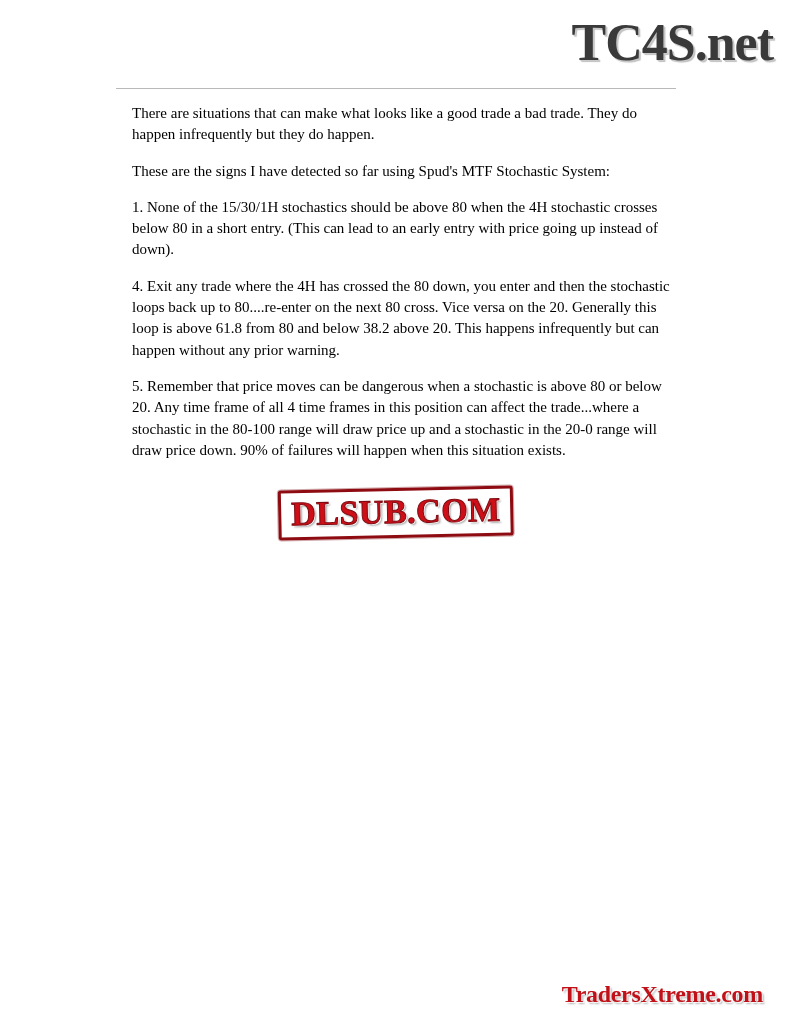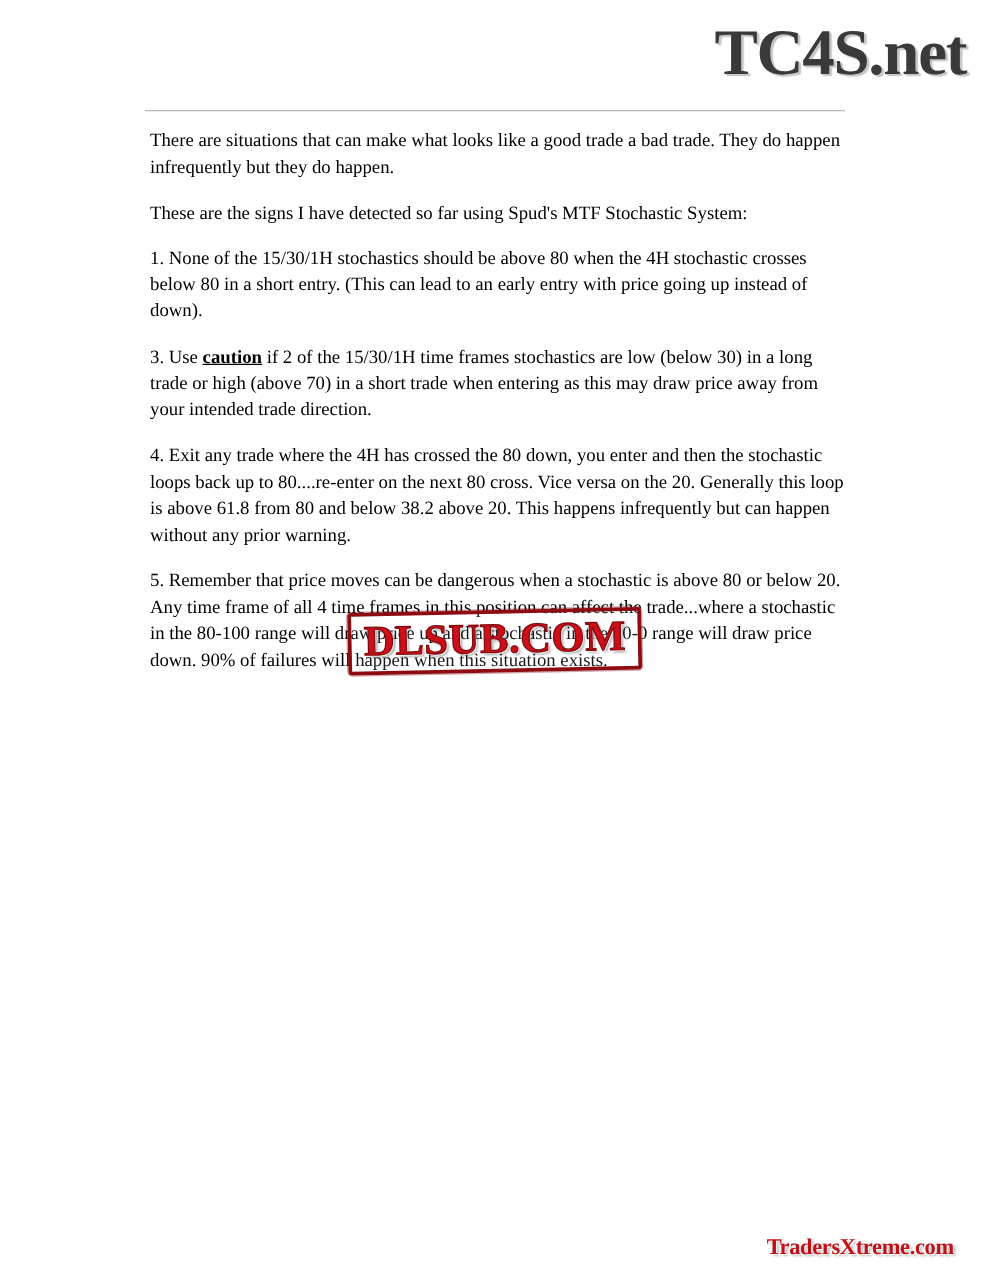--- a/index.html
+++ b/index.html
@@ -50,21 +50,21 @@
   .title-rule {
     border: 0;
     border-top: 1px solid #b9b9b9;
     margin: 0 0 14px 0;
     width: 100%;
   }
 
   .para {
     font-size: 15px;
     line-height: 1.42;
-    margin: 0 0 15px 4px;
+    margin: 0 0 15px 16px;
     text-align: left;
   }
   .para:last-child { margin-bottom: 0; }
 
   .u-bold-underline {
     font-weight: bold;
     text-decoration: underline;
   }
 
   
@@ -95,21 +95,21 @@
     box-shadow: 0 0 0 1px rgba(120,10,15,0.35);
   }
 
   
   .bottom-watermark {
     position: absolute;
     right: 28px;
     bottom: 16px;
     font-family: "Liberation Serif", serif;
     font-weight: bold;
-    font-size: 18px;
+    font-size: 24px;
     color: #c11017;
     text-shadow: 1px 1px 0 rgba(255,255,255,0.8), 2px 2px 2px rgba(0,0,0,0.3);
     letter-spacing: -0.3px;
     user-select: none;
   }
 </style>
 </head>
 <body>
 
 <div class="top-watermark">TC4S.net</div>
@@ -118,21 +118,20 @@
 
   <hr class="title-rule">
 
   <p class="para">There are situations that can make what looks like a good trade a bad trade. They do happen infrequently but they do happen.</p>
 
   <p class="para">These are the signs I have detected so far using Spud's MTF Stochastic System:</p>
 
   <p class="para">1. None of the 15/30/1H stochastics should be above 80 when the 4H stochastic crosses below 80 in a short entry. (This can lead to an early entry with price going up instead of down).</p>
 
 
-  <p class="para"><span>3. Use </span><span class="u-bold-underline">caution</span><span> if 2 of the 15/30/1H time frames stochastics are low (below 30) in a long trade or high (above 70) in a short trade when entering as this may draw price away from your intended trade direction.</span></p>
 
   <p class="para">4. Exit any trade where the 4H has crossed the 80 down, you enter and then the stochastic loops back up to 80....re-enter on the next 80 cross. Vice versa on the 20. Generally this loop is above 61.8 from 80 and below 38.2 above 20. This happens infrequently but can happen without any prior warning.</p>
 
   <p class="para">5. Remember that price moves can be dangerous when a stochastic is above 80 or below 20. Any time frame of all 4 time frames in this position can affect the trade...where a stochastic in the 80-100 range will draw price up and a stochastic in the 20-0 range will draw price down. 90% of failures will happen when this situation exists.</p>
 
 
 </div>
 
 <div class="center-stamp"><span class="stamp-inner">DLSUB.COM</span></div>
 

